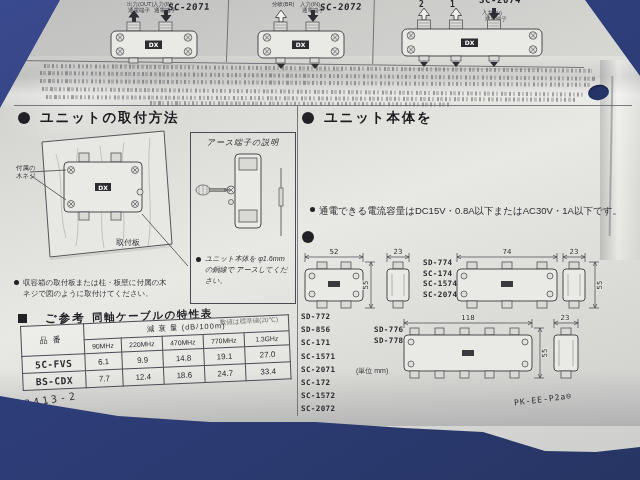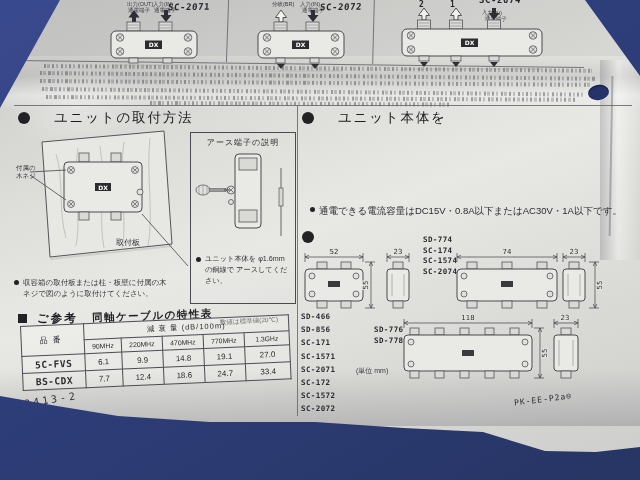--- a/index.html
+++ b/index.html
@@ -24,35 +24,35 @@
     transform:rotate(1deg);filter:blur(.5px);}
   .s-corner{left:0;top:60px;width:150px;height:90px;
     background:radial-gradient(closest-side,rgba(255,255,255,.35),rgba(255,255,255,0));}
   .hole{left:588px;top:85px;width:21px;height:15px;border-radius:50%;
     background:#263368;transform:rotate(-10deg);
     box-shadow:inset 0 1px 2px rgba(0,0,20,.5),0 1px 0 rgba(255,255,255,.35);}
   .vline,.hline{background:#65656c;opacity:.85;}
   .hline{height:1px;}
   .vline{width:1px;}
   
-  .jtitle{display:flex;align-items:center;gap:24px;color:#1c1c20;font-weight:normal;}
+  .jtitle{display:flex;align-items:center;gap:10px;color:#1c1c20;font-weight:bold;}
   .jtitle .t{font-size:13.5px;letter-spacing:1.8px;white-space:nowrap;}
   .disc{width:12px;height:12px;border-radius:50%;background:#222226;flex:0 0 auto;}
   .sq{width:9px;height:9px;background:#222226;}
   .tinylab{font-size:5.5px;color:#3a3a40;white-space:nowrap;transform-origin:left top;}
   .model{font-size:9px;font-weight:bold;color:#26262c;letter-spacing:.6px;
          font-family:"DejaVu Sans Mono","Liberation Mono",monospace;white-space:nowrap;}
   .bullet-item{display:flex;align-items:flex-start;color:#2e2e34;}
   .disc-s{flex:0 0 auto;width:5px;height:5px;border-radius:50%;background:#222226;
           margin:3px 4px 0 0;}
   .note{font-size:7.5px;line-height:1.5;color:#323238;word-break:break-all;}
   .caut{font-size:9.5px;line-height:1.45;color:#2c2c32;word-break:break-all;}
   .models div{font-size:7.5px;font-weight:bold;color:#2a2a30;letter-spacing:.4px;
     font-family:"DejaVu Sans Mono","Liberation Mono",monospace;white-space:nowrap;}
-  .earth-box{border:1.2px solid #4a4a50;}
+  .earth-box{border:1.2px solid #4a4a50;font-style:italic;}
   .earth-box .bt{font-size:8px;letter-spacing:1px;text-align:center;color:#2a2a30;
     margin-top:4px;white-space:nowrap;}
   .ref-table{border-collapse:collapse;background:rgba(250,250,246,.25);}
   .ref-table td{border:1px solid #4c4c54;text-align:center;color:#2b2b31;padding:0;}
   .td-prod{width:62px;font-size:8px;letter-spacing:5px;}
   .td-att{font-size:7.5px;letter-spacing:1px;height:15px;}
   .td-freq{font-size:6.8px;height:13px;}
   .td-name{font-size:9.5px;font-weight:bold;letter-spacing:.5px;height:16px;
     font-family:"DejaVu Sans Mono","Liberation Mono",monospace;}
   .td-val{font-size:8px;height:16px;}
@@ -233,21 +233,21 @@
         <span class="disc-s"></span>
         <span class="note" style="font-size:7.2px">ユニット本体を φ1.6mmの銅線で アースしてください。</span>
       </div>
     </div>
 
     <div class="abs bullet-item" style="left:14px;top:277px;width:158px">
       <span class="disc-s"></span>
       <span class="note">収容箱の取付板または柱・板壁に付属の木ネジで図のように取付けてください。</span>
     </div>
 
-    <div class="abs" style="left:18px;top:311px;display:flex;align-items:center;gap:10px">
+    <div class="abs" style="left:18px;top:311px;display:flex;align-items:center;gap:18px">
       <span class="sq"></span>
       <span style="font-size:11.5px;font-weight:bold;letter-spacing:2px;color:#1e1e24">ご参考</span>
     </div>
     <div class="abs" style="left:92px;top:309px;font-size:10.5px;font-weight:bold;letter-spacing:1.5px;color:#222228;transform:rotate(-2deg);white-space:nowrap">同軸ケーブルの特性表</div>
     <div class="abs" style="left:220px;top:317px;font-size:6.5px;color:#3a3a40;transform:rotate(-3deg);white-space:nowrap">数値は標準値(20℃)</div>
 
     <table class="abs ref-table" style="left:20px;top:326px;transform:rotate(-2.5deg);transform-origin:left top">
       <tbody>
         <tr>
           <td class="td-prod" rowspan="2">品番</td>
@@ -342,29 +342,29 @@
       <g transform="translate(108,16)">
         <rect class="conn" x="6" y="0" width="10" height="7"></rect>
         <rect class="bodyr" x="0" y="7" width="22" height="32" rx="3"></rect>
         <path class="rib" d="M5 12 V34 M17 12 V34"></path>
         <rect class="conn" x="6" y="39" width="10" height="7"></rect>
       </g>
       <path class="dim" d="M140 16 V62 M140 16 l-1.8 4 M140 16 l1.8 4 M140 62 l-1.8 -4 M140 62 l1.8 -4 M134 16 H144 M134 62 H144"></path>
       <text class="dimt" transform="translate(147 39) rotate(-90)" text-anchor="middle">55</text>
     </svg>
 
-    <div class="abs models" style="left:423px;top:235px;line-height:10.5px">
+    <div class="abs models" style="left:423px;top:258px;line-height:10.5px">
       <div>SD-774</div>
       <div>SC-174</div>
       <div>SC-1574</div>
       <div>SC-2074</div>
     </div>
 
     <div class="abs models" style="left:301px;top:310px;line-height:13.2px;font-size:8px">
-      <div>SD-466</div>
+      <div>SD-772</div>
       <div>SD-856</div>
       <div>SC-171</div>
       <div>SC-1571</div>
       <div>SC-2071</div>
       <div>SC-172</div>
       <div>SC-1572</div>
       <div>SC-2072</div>
     </div>
 
     <div class="abs models" style="left:374px;top:324px;line-height:11px">

